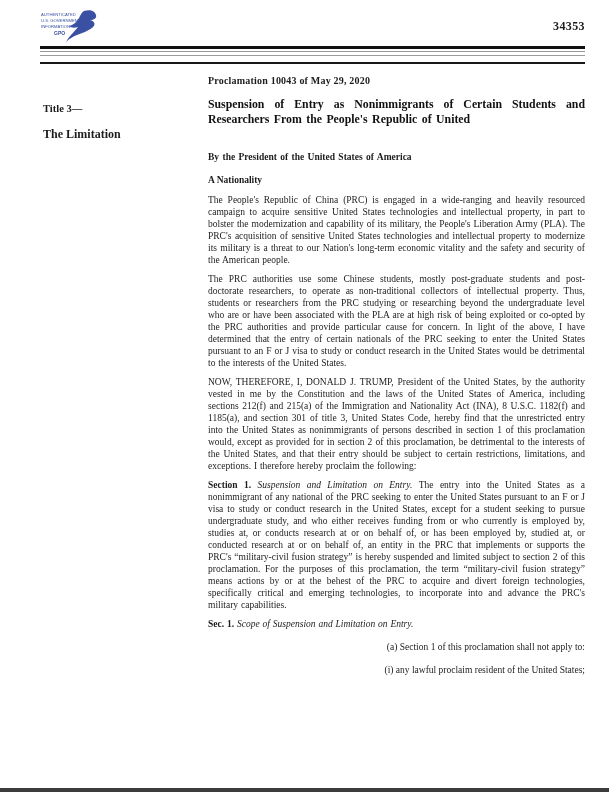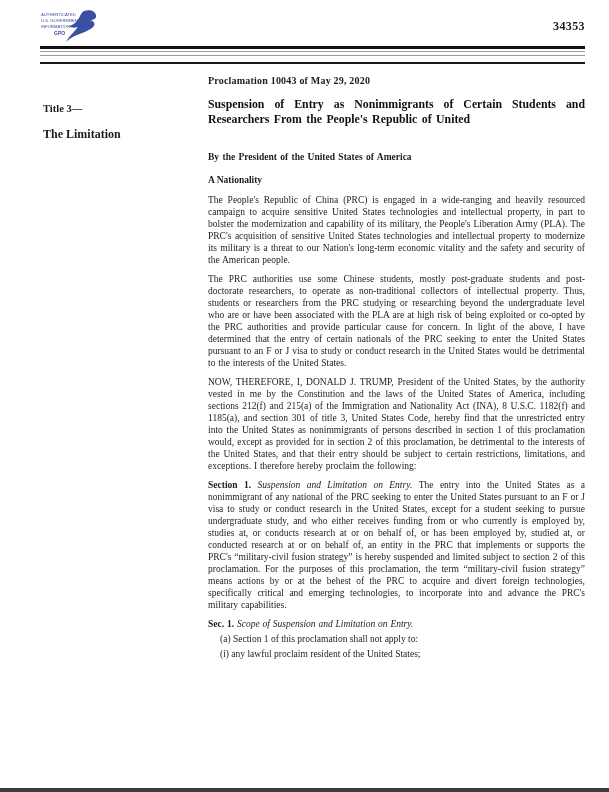--- a/index.html
+++ b/index.html
@@ -43,21 +43,21 @@
 
   .proc-line{font-weight:bold;font-size:10px;letter-spacing:0.2px;}
   .doc-title{
     font-weight:bold;font-size:11.8px;line-height:15px;
     margin:11px 0 0;text-align:justify;word-spacing:1.5px;color:#111;
   }
   .byline{font-weight:bold;font-size:9.5px;margin-top:25px;word-spacing:1px;}
   .a-proc{font-weight:bold;font-size:9.5px;margin-top:13px;}
   p.body{font-size:9.5px;line-height:12px;text-align:justify;margin:7px 0 0;word-spacing:0.5px;}
   p.body.first{margin-top:9px;}
-  p.sub{font-size:9.5px;line-height:10.5px;margin:4px 0 0;text-indent:12px;text-align:left;}
+  p.sub{font-size:9.5px;line-height:10.5px;margin:12px 0 0;text-indent:12px;text-align:right;}
   .b{font-weight:bold;margin-top:16px;}
   .i{font-style:italic;}
 
   .bottom-edge{position:absolute;left:0;bottom:0;width:609px;height:4px;background:#3c3c3c;}
   .seal text{font-family:"Liberation Sans", sans-serif;}
 </style>
 </head>
 <body>
 
 <div class="page">

